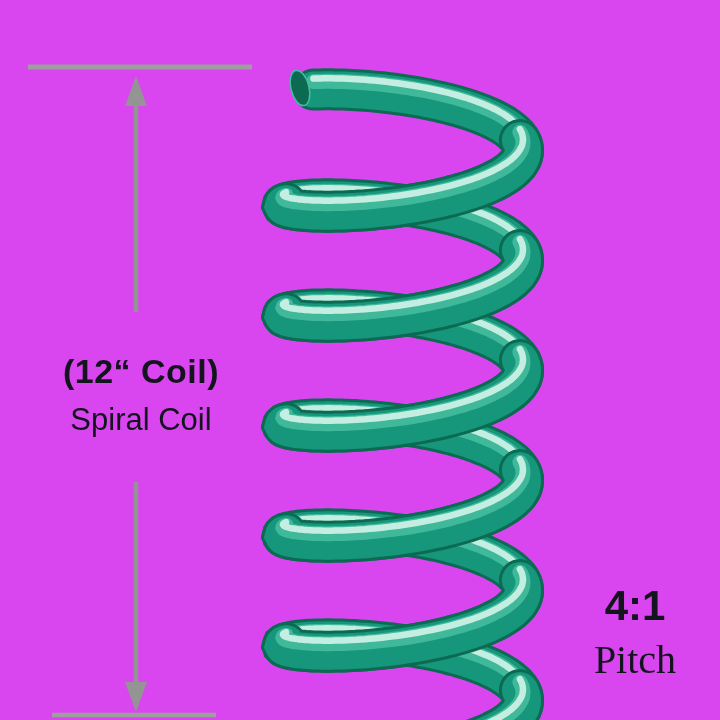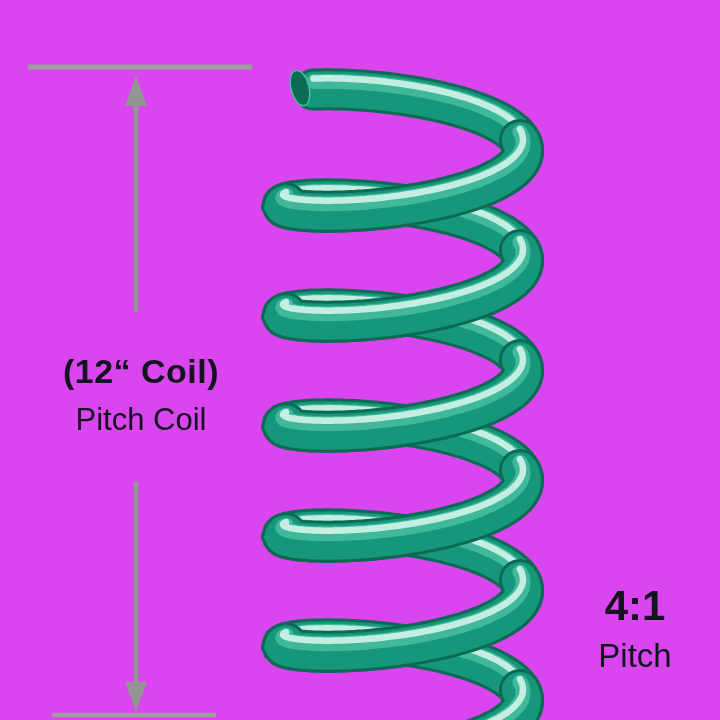--- a/index.html
+++ b/index.html
@@ -7,21 +7,21 @@
     position:relative;width:720px;height:720px;background:#d946ef;
     overflow:hidden;font-family:"Liberation Sans",sans-serif;padding-left:20px;
   }
   svg.canvas{position:absolute;left:0;top:0;}
   .label-block{position:absolute;text-align:center;color:#14141f;line-height:1.25;}
   .dim-block{left:10px;top:350px;width:262px;}
   .coil-length{font-size:34px;font-weight:700;letter-spacing:.5px;}
   .coil-type{font-size:31px;font-weight:400;margin-top:8px;}
   .pitch-block{left:550px;top:580px;width:170px;}
   .pitch-ratio{font-size:42px;font-weight:700;}
-  .pitch-word{font-size:33px;font-weight:400;margin-top:2px;}
+  .pitch-word{font-size:40px;font-weight:400;margin-top:2px;font-family:Liberation Serif, serif;}
 </style>
 </head>
 <body>
 
 <div class="stage">
 
   <svg class="canvas" width="720" height="720" viewBox="0 0 720 720">
 
     <line x1="28" y1="67" x2="252" y2="67" stroke-width="5" stroke="#9e9e9e"></line>
 
@@ -41,21 +41,21 @@
         <path d="M519.9 140.1 L520.9 141.9 L521.7 143.7 L522.3 145.5 L522.7 147.4 L522.9 149.2 L523.0 151.0 L522.8 152.8 L522.5 154.6 L522.0 156.4 L521.3 158.2 L520.3 160.0 L519.2 161.8 L518.0 163.6 L516.5 165.4 L514.8 167.1 L513.0 168.9 L511.0 170.6 L508.8 172.3 L506.5 174.0 L504.0 175.6 L501.3 177.3 L498.5 178.9 L495.5 180.4 L492.4 182.0 L489.1 183.5 L485.7 185.0 L482.1 186.4 L478.5 187.9 L474.7 189.3 L470.8 190.6 L466.7 191.9 L462.6 193.2 L458.4 194.4 L454.1 195.6 L449.7 196.8 L445.3 197.9 L440.7 199.0 L436.2 200.0 L431.5 201.0 L426.8 201.9 L422.1 202.8 L417.4 203.7 L412.6 204.5 L407.8 205.3 L403.0 206.0 L398.2 206.7 L393.4 207.3 L388.6 207.9 L383.9 208.4 L379.2 208.9 L374.5 209.4 L369.8 209.8 L365.3 210.2 L360.7 210.5 L356.3 210.8 L351.9 211.0 L347.6 211.2 L343.4 211.4 L339.3 211.5 L335.2 211.6 L331.3 211.7 L327.5 211.7 L323.9 211.7 L320.3 211.6 L316.9 211.5 L313.6 211.4 L310.5 211.2 L307.5 211.1 L304.7 210.9 L302.0 210.6 L299.5 210.4 L297.2 210.1 L295.0 209.8 L293.0 209.5 L291.2 209.2 L289.5 208.8 L288.0 208.4 L286.8 208.1 L285.7 207.7 L284.7 207.3 L284.0 206.9 L283.5 206.4 L283.2 206.0 L283.0 205.6 L283.1 205.2 L283.3 204.8 L283.7 204.4 L284.3 203.9 L285.1 203.5 L286.1 203.2 M519.9 250.1 L520.9 251.9 L521.7 253.7 L522.3 255.5 L522.7 257.4 L522.9 259.2 L523.0 261.0 L522.8 262.8 L522.5 264.6 L522.0 266.4 L521.3 268.2 L520.3 270.0 L519.2 271.8 L518.0 273.6 L516.5 275.4 L514.8 277.1 L513.0 278.9 L511.0 280.6 L508.8 282.3 L506.5 284.0 L504.0 285.6 L501.3 287.3 L498.5 288.9 L495.5 290.4 L492.4 292.0 L489.1 293.5 L485.7 295.0 L482.1 296.4 L478.5 297.9 L474.7 299.3 L470.8 300.6 L466.7 301.9 L462.6 303.2 L458.4 304.4 L454.1 305.6 L449.7 306.8 L445.3 307.9 L440.7 309.0 L436.2 310.0 L431.5 311.0 L426.8 311.9 L422.1 312.8 L417.4 313.7 L412.6 314.5 L407.8 315.3 L403.0 316.0 L398.2 316.7 L393.4 317.3 L388.6 317.9 L383.9 318.4 L379.2 318.9 L374.5 319.4 L369.8 319.8 L365.3 320.2 L360.7 320.5 L356.3 320.8 L351.9 321.0 L347.6 321.2 L343.4 321.4 L339.3 321.5 L335.2 321.6 L331.3 321.7 L327.5 321.7 L323.9 321.7 L320.3 321.6 L316.9 321.5 L313.6 321.4 L310.5 321.2 L307.5 321.1 L304.7 320.9 L302.0 320.6 L299.5 320.4 L297.2 320.1 L295.0 319.8 L293.0 319.5 L291.2 319.2 L289.5 318.8 L288.0 318.4 L286.8 318.1 L285.7 317.7 L284.7 317.3 L284.0 316.9 L283.5 316.4 L283.2 316.0 L283.0 315.6 L283.1 315.2 L283.3 314.8 L283.7 314.4 L284.3 313.9 L285.1 313.5 L286.1 313.2 M519.9 360.1 L520.9 361.9 L521.7 363.7 L522.3 365.5 L522.7 367.4 L522.9 369.2 L523.0 371.0 L522.8 372.8 L522.5 374.6 L522.0 376.4 L521.3 378.2 L520.3 380.0 L519.2 381.8 L518.0 383.6 L516.5 385.4 L514.8 387.1 L513.0 388.9 L511.0 390.6 L508.8 392.3 L506.5 394.0 L504.0 395.6 L501.3 397.3 L498.5 398.9 L495.5 400.4 L492.4 402.0 L489.1 403.5 L485.7 405.0 L482.1 406.4 L478.5 407.9 L474.7 409.3 L470.8 410.6 L466.7 411.9 L462.6 413.2 L458.4 414.4 L454.1 415.6 L449.7 416.8 L445.3 417.9 L440.7 419.0 L436.2 420.0 L431.5 421.0 L426.8 421.9 L422.1 422.8 L417.4 423.7 L412.6 424.5 L407.8 425.3 L403.0 426.0 L398.2 426.7 L393.4 427.3 L388.6 427.9 L383.9 428.4 L379.2 428.9 L374.5 429.4 L369.8 429.8 L365.3 430.2 L360.7 430.5 L356.3 430.8 L351.9 431.0 L347.6 431.2 L343.4 431.4 L339.3 431.5 L335.2 431.6 L331.3 431.7 L327.5 431.7 L323.9 431.7 L320.3 431.6 L316.9 431.5 L313.6 431.4 L310.5 431.2 L307.5 431.1 L304.7 430.9 L302.0 430.6 L299.5 430.4 L297.2 430.1 L295.0 429.8 L293.0 429.5 L291.2 429.2 L289.5 428.8 L288.0 428.4 L286.8 428.1 L285.7 427.7 L284.7 427.3 L284.0 426.9 L283.5 426.4 L283.2 426.0 L283.0 425.6 L283.1 425.2 L283.3 424.8 L283.7 424.4 L284.3 423.9 L285.1 423.5 L286.1 423.2 M519.9 470.1 L520.9 471.9 L521.7 473.7 L522.3 475.5 L522.7 477.4 L522.9 479.2 L523.0 481.0 L522.8 482.8 L522.5 484.6 L522.0 486.4 L521.3 488.2 L520.3 490.0 L519.2 491.8 L518.0 493.6 L516.5 495.4 L514.8 497.1 L513.0 498.9 L511.0 500.6 L508.8 502.3 L506.5 504.0 L504.0 505.6 L501.3 507.3 L498.5 508.9 L495.5 510.4 L492.4 512.0 L489.1 513.5 L485.7 515.0 L482.1 516.4 L478.5 517.9 L474.7 519.3 L470.8 520.6 L466.7 521.9 L462.6 523.2 L458.4 524.4 L454.1 525.6 L449.7 526.8 L445.3 527.9 L440.7 529.0 L436.2 530.0 L431.5 531.0 L426.8 531.9 L422.1 532.8 L417.4 533.7 L412.6 534.5 L407.8 535.3 L403.0 536.0 L398.2 536.7 L393.4 537.3 L388.6 537.9 L383.9 538.4 L379.2 538.9 L374.5 539.4 L369.8 539.8 L365.3 540.2 L360.7 540.5 L356.3 540.8 L351.9 541.0 L347.6 541.2 L343.4 541.4 L339.3 541.5 L335.2 541.6 L331.3 541.7 L327.5 541.7 L323.9 541.7 L320.3 541.6 L316.9 541.5 L313.6 541.4 L310.5 541.2 L307.5 541.1 L304.7 540.9 L302.0 540.6 L299.5 540.4 L297.2 540.1 L295.0 539.8 L293.0 539.5 L291.2 539.2 L289.5 538.8 L288.0 538.4 L286.8 538.1 L285.7 537.7 L284.7 537.3 L284.0 536.9 L283.5 536.4 L283.2 536.0 L283.0 535.6 L283.1 535.2 L283.3 534.8 L283.7 534.4 L284.3 533.9 L285.1 533.5 L286.1 533.2 M519.9 580.1 L520.9 581.9 L521.7 583.7 L522.3 585.5 L522.7 587.4 L522.9 589.2 L523.0 591.0 L522.8 592.8 L522.5 594.6 L522.0 596.4 L521.3 598.2 L520.3 600.0 L519.2 601.8 L518.0 603.6 L516.5 605.4 L514.8 607.1 L513.0 608.9 L511.0 610.6 L508.8 612.3 L506.5 614.0 L504.0 615.6 L501.3 617.3 L498.5 618.9 L495.5 620.4 L492.4 622.0 L489.1 623.5 L485.7 625.0 L482.1 626.4 L478.5 627.9 L474.7 629.3 L470.8 630.6 L466.7 631.9 L462.6 633.2 L458.4 634.4 L454.1 635.6 L449.7 636.8 L445.3 637.9 L440.7 639.0 L436.2 640.0 L431.5 641.0 L426.8 641.9 L422.1 642.8 L417.4 643.7 L412.6 644.5 L407.8 645.3 L403.0 646.0 L398.2 646.7 L393.4 647.3 L388.6 647.9 L383.9 648.4 L379.2 648.9 L374.5 649.4 L369.8 649.8 L365.3 650.2 L360.7 650.5 L356.3 650.8 L351.9 651.0 L347.6 651.2 L343.4 651.4 L339.3 651.5 L335.2 651.6 L331.3 651.7 L327.5 651.7 L323.9 651.7 L320.3 651.6 L316.9 651.5 L313.6 651.4 L310.5 651.2 L307.5 651.1 L304.7 650.9 L302.0 650.6 L299.5 650.4 L297.2 650.1 L295.0 649.8 L293.0 649.5 L291.2 649.2 L289.5 648.8 L288.0 648.4 L286.8 648.1 L285.7 647.7 L284.7 647.3 L284.0 646.9 L283.5 646.4 L283.2 646.0 L283.0 645.6 L283.1 645.2 L283.3 644.8 L283.7 644.4 L284.3 643.9 L285.1 643.5 L286.1 643.2 M519.9 690.1 L520.9 691.9 L521.7 693.7 L522.3 695.5 L522.7 697.4 L522.9 699.2 L523.0 701.0 L522.8 702.8 L522.5 704.6 L522.0 706.4 L521.3 708.2 L520.3 710.0 L519.2 711.8 L518.0 713.6 L516.5 715.4 L514.8 717.1 L513.0 718.9 L511.0 720.6 L508.8 722.3 L506.5 724.0 L504.0 725.6 L501.3 727.3 L498.5 728.9 L495.5 730.4 L492.4 732.0 L489.1 733.5 L485.7 735.0 L482.1 736.4 L478.5 737.9 L474.7 739.3 L470.8 740.6 L466.7 741.9 L462.6 743.2 L458.4 744.4 L454.1 745.6 L449.7 746.8 L445.3 747.9 L440.7 749.0 L436.2 750.0 L431.5 751.0 L426.8 751.9 L422.1 752.8 L417.4 753.7 L412.6 754.5 L407.8 755.3 L403.0 756.0 L398.2 756.7 L393.4 757.3 L388.6 757.9 L383.9 758.4 L379.2 758.9 L374.5 759.4 L369.8 759.8 L365.3 760.2 L360.7 760.5 L356.3 760.8 L351.9 761.0 L347.6 761.2 L343.4 761.4 L339.3 761.5 L335.2 761.6 L331.3 761.7 L327.5 761.7 L323.9 761.7 L320.3 761.6 L316.9 761.5 L313.6 761.4 L310.5 761.2 L307.5 761.1 L304.7 760.9 L302.0 760.6 L299.5 760.4 L297.2 760.1 L295.0 759.8 L293.0 759.5 L291.2 759.2 L289.5 758.8 L288.0 758.4 L286.8 758.1 L285.7 757.7 L284.7 757.3 L284.0 756.9 L283.5 756.4 L283.2 756.0 L283.0 755.6 L283.1 755.2 L283.3 754.8 L283.7 754.4 L284.3 753.9 L285.1 753.5 L286.1 753.2 " fill="none" stroke="#0c6a52" stroke-width="42" stroke-opacity="1" stroke-linecap="round"></path>
         <path d="M519.9 140.1 L520.9 141.9 L521.7 143.7 L522.3 145.5 L522.7 147.4 L522.9 149.2 L523.0 151.0 L522.8 152.8 L522.5 154.6 L522.0 156.4 L521.3 158.2 L520.3 160.0 L519.2 161.8 L518.0 163.6 L516.5 165.4 L514.8 167.1 L513.0 168.9 L511.0 170.6 L508.8 172.3 L506.5 174.0 L504.0 175.6 L501.3 177.3 L498.5 178.9 L495.5 180.4 L492.4 182.0 L489.1 183.5 L485.7 185.0 L482.1 186.4 L478.5 187.9 L474.7 189.3 L470.8 190.6 L466.7 191.9 L462.6 193.2 L458.4 194.4 L454.1 195.6 L449.7 196.8 L445.3 197.9 L440.7 199.0 L436.2 200.0 L431.5 201.0 L426.8 201.9 L422.1 202.8 L417.4 203.7 L412.6 204.5 L407.8 205.3 L403.0 206.0 L398.2 206.7 L393.4 207.3 L388.6 207.9 L383.9 208.4 L379.2 208.9 L374.5 209.4 L369.8 209.8 L365.3 210.2 L360.7 210.5 L356.3 210.8 L351.9 211.0 L347.6 211.2 L343.4 211.4 L339.3 211.5 L335.2 211.6 L331.3 211.7 L327.5 211.7 L323.9 211.7 L320.3 211.6 L316.9 211.5 L313.6 211.4 L310.5 211.2 L307.5 211.1 L304.7 210.9 L302.0 210.6 L299.5 210.4 L297.2 210.1 L295.0 209.8 L293.0 209.5 L291.2 209.2 L289.5 208.8 L288.0 208.4 L286.8 208.1 L285.7 207.7 L284.7 207.3 L284.0 206.9 L283.5 206.4 L283.2 206.0 L283.0 205.6 L283.1 205.2 L283.3 204.8 L283.7 204.4 L284.3 203.9 L285.1 203.5 L286.1 203.2 M519.9 250.1 L520.9 251.9 L521.7 253.7 L522.3 255.5 L522.7 257.4 L522.9 259.2 L523.0 261.0 L522.8 262.8 L522.5 264.6 L522.0 266.4 L521.3 268.2 L520.3 270.0 L519.2 271.8 L518.0 273.6 L516.5 275.4 L514.8 277.1 L513.0 278.9 L511.0 280.6 L508.8 282.3 L506.5 284.0 L504.0 285.6 L501.3 287.3 L498.5 288.9 L495.5 290.4 L492.4 292.0 L489.1 293.5 L485.7 295.0 L482.1 296.4 L478.5 297.9 L474.7 299.3 L470.8 300.6 L466.7 301.9 L462.6 303.2 L458.4 304.4 L454.1 305.6 L449.7 306.8 L445.3 307.9 L440.7 309.0 L436.2 310.0 L431.5 311.0 L426.8 311.9 L422.1 312.8 L417.4 313.7 L412.6 314.5 L407.8 315.3 L403.0 316.0 L398.2 316.7 L393.4 317.3 L388.6 317.9 L383.9 318.4 L379.2 318.9 L374.5 319.4 L369.8 319.8 L365.3 320.2 L360.7 320.5 L356.3 320.8 L351.9 321.0 L347.6 321.2 L343.4 321.4 L339.3 321.5 L335.2 321.6 L331.3 321.7 L327.5 321.7 L323.9 321.7 L320.3 321.6 L316.9 321.5 L313.6 321.4 L310.5 321.2 L307.5 321.1 L304.7 320.9 L302.0 320.6 L299.5 320.4 L297.2 320.1 L295.0 319.8 L293.0 319.5 L291.2 319.2 L289.5 318.8 L288.0 318.4 L286.8 318.1 L285.7 317.7 L284.7 317.3 L284.0 316.9 L283.5 316.4 L283.2 316.0 L283.0 315.6 L283.1 315.2 L283.3 314.8 L283.7 314.4 L284.3 313.9 L285.1 313.5 L286.1 313.2 M519.9 360.1 L520.9 361.9 L521.7 363.7 L522.3 365.5 L522.7 367.4 L522.9 369.2 L523.0 371.0 L522.8 372.8 L522.5 374.6 L522.0 376.4 L521.3 378.2 L520.3 380.0 L519.2 381.8 L518.0 383.6 L516.5 385.4 L514.8 387.1 L513.0 388.9 L511.0 390.6 L508.8 392.3 L506.5 394.0 L504.0 395.6 L501.3 397.3 L498.5 398.9 L495.5 400.4 L492.4 402.0 L489.1 403.5 L485.7 405.0 L482.1 406.4 L478.5 407.9 L474.7 409.3 L470.8 410.6 L466.7 411.9 L462.6 413.2 L458.4 414.4 L454.1 415.6 L449.7 416.8 L445.3 417.9 L440.7 419.0 L436.2 420.0 L431.5 421.0 L426.8 421.9 L422.1 422.8 L417.4 423.7 L412.6 424.5 L407.8 425.3 L403.0 426.0 L398.2 426.7 L393.4 427.3 L388.6 427.9 L383.9 428.4 L379.2 428.9 L374.5 429.4 L369.8 429.8 L365.3 430.2 L360.7 430.5 L356.3 430.8 L351.9 431.0 L347.6 431.2 L343.4 431.4 L339.3 431.5 L335.2 431.6 L331.3 431.7 L327.5 431.7 L323.9 431.7 L320.3 431.6 L316.9 431.5 L313.6 431.4 L310.5 431.2 L307.5 431.1 L304.7 430.9 L302.0 430.6 L299.5 430.4 L297.2 430.1 L295.0 429.8 L293.0 429.5 L291.2 429.2 L289.5 428.8 L288.0 428.4 L286.8 428.1 L285.7 427.7 L284.7 427.3 L284.0 426.9 L283.5 426.4 L283.2 426.0 L283.0 425.6 L283.1 425.2 L283.3 424.8 L283.7 424.4 L284.3 423.9 L285.1 423.5 L286.1 423.2 M519.9 470.1 L520.9 471.9 L521.7 473.7 L522.3 475.5 L522.7 477.4 L522.9 479.2 L523.0 481.0 L522.8 482.8 L522.5 484.6 L522.0 486.4 L521.3 488.2 L520.3 490.0 L519.2 491.8 L518.0 493.6 L516.5 495.4 L514.8 497.1 L513.0 498.9 L511.0 500.6 L508.8 502.3 L506.5 504.0 L504.0 505.6 L501.3 507.3 L498.5 508.9 L495.5 510.4 L492.4 512.0 L489.1 513.5 L485.7 515.0 L482.1 516.4 L478.5 517.9 L474.7 519.3 L470.8 520.6 L466.7 521.9 L462.6 523.2 L458.4 524.4 L454.1 525.6 L449.7 526.8 L445.3 527.9 L440.7 529.0 L436.2 530.0 L431.5 531.0 L426.8 531.9 L422.1 532.8 L417.4 533.7 L412.6 534.5 L407.8 535.3 L403.0 536.0 L398.2 536.7 L393.4 537.3 L388.6 537.9 L383.9 538.4 L379.2 538.9 L374.5 539.4 L369.8 539.8 L365.3 540.2 L360.7 540.5 L356.3 540.8 L351.9 541.0 L347.6 541.2 L343.4 541.4 L339.3 541.5 L335.2 541.6 L331.3 541.7 L327.5 541.7 L323.9 541.7 L320.3 541.6 L316.9 541.5 L313.6 541.4 L310.5 541.2 L307.5 541.1 L304.7 540.9 L302.0 540.6 L299.5 540.4 L297.2 540.1 L295.0 539.8 L293.0 539.5 L291.2 539.2 L289.5 538.8 L288.0 538.4 L286.8 538.1 L285.7 537.7 L284.7 537.3 L284.0 536.9 L283.5 536.4 L283.2 536.0 L283.0 535.6 L283.1 535.2 L283.3 534.8 L283.7 534.4 L284.3 533.9 L285.1 533.5 L286.1 533.2 M519.9 580.1 L520.9 581.9 L521.7 583.7 L522.3 585.5 L522.7 587.4 L522.9 589.2 L523.0 591.0 L522.8 592.8 L522.5 594.6 L522.0 596.4 L521.3 598.2 L520.3 600.0 L519.2 601.8 L518.0 603.6 L516.5 605.4 L514.8 607.1 L513.0 608.9 L511.0 610.6 L508.8 612.3 L506.5 614.0 L504.0 615.6 L501.3 617.3 L498.5 618.9 L495.5 620.4 L492.4 622.0 L489.1 623.5 L485.7 625.0 L482.1 626.4 L478.5 627.9 L474.7 629.3 L470.8 630.6 L466.7 631.9 L462.6 633.2 L458.4 634.4 L454.1 635.6 L449.7 636.8 L445.3 637.9 L440.7 639.0 L436.2 640.0 L431.5 641.0 L426.8 641.9 L422.1 642.8 L417.4 643.7 L412.6 644.5 L407.8 645.3 L403.0 646.0 L398.2 646.7 L393.4 647.3 L388.6 647.9 L383.9 648.4 L379.2 648.9 L374.5 649.4 L369.8 649.8 L365.3 650.2 L360.7 650.5 L356.3 650.8 L351.9 651.0 L347.6 651.2 L343.4 651.4 L339.3 651.5 L335.2 651.6 L331.3 651.7 L327.5 651.7 L323.9 651.7 L320.3 651.6 L316.9 651.5 L313.6 651.4 L310.5 651.2 L307.5 651.1 L304.7 650.9 L302.0 650.6 L299.5 650.4 L297.2 650.1 L295.0 649.8 L293.0 649.5 L291.2 649.2 L289.5 648.8 L288.0 648.4 L286.8 648.1 L285.7 647.7 L284.7 647.3 L284.0 646.9 L283.5 646.4 L283.2 646.0 L283.0 645.6 L283.1 645.2 L283.3 644.8 L283.7 644.4 L284.3 643.9 L285.1 643.5 L286.1 643.2 M519.9 690.1 L520.9 691.9 L521.7 693.7 L522.3 695.5 L522.7 697.4 L522.9 699.2 L523.0 701.0 L522.8 702.8 L522.5 704.6 L522.0 706.4 L521.3 708.2 L520.3 710.0 L519.2 711.8 L518.0 713.6 L516.5 715.4 L514.8 717.1 L513.0 718.9 L511.0 720.6 L508.8 722.3 L506.5 724.0 L504.0 725.6 L501.3 727.3 L498.5 728.9 L495.5 730.4 L492.4 732.0 L489.1 733.5 L485.7 735.0 L482.1 736.4 L478.5 737.9 L474.7 739.3 L470.8 740.6 L466.7 741.9 L462.6 743.2 L458.4 744.4 L454.1 745.6 L449.7 746.8 L445.3 747.9 L440.7 749.0 L436.2 750.0 L431.5 751.0 L426.8 751.9 L422.1 752.8 L417.4 753.7 L412.6 754.5 L407.8 755.3 L403.0 756.0 L398.2 756.7 L393.4 757.3 L388.6 757.9 L383.9 758.4 L379.2 758.9 L374.5 759.4 L369.8 759.8 L365.3 760.2 L360.7 760.5 L356.3 760.8 L351.9 761.0 L347.6 761.2 L343.4 761.4 L339.3 761.5 L335.2 761.6 L331.3 761.7 L327.5 761.7 L323.9 761.7 L320.3 761.6 L316.9 761.5 L313.6 761.4 L310.5 761.2 L307.5 761.1 L304.7 760.9 L302.0 760.6 L299.5 760.4 L297.2 760.1 L295.0 759.8 L293.0 759.5 L291.2 759.2 L289.5 758.8 L288.0 758.4 L286.8 758.1 L285.7 757.7 L284.7 757.3 L284.0 756.9 L283.5 756.4 L283.2 756.0 L283.0 755.6 L283.1 755.2 L283.3 754.8 L283.7 754.4 L284.3 753.9 L285.1 753.5 L286.1 753.2 " fill="none" stroke="#16967b" stroke-width="36" stroke-opacity="1" stroke-linecap="round"></path>
         <path d="M519.9 140.1 L520.9 141.9 L521.7 143.7 L522.3 145.5 L522.7 147.4 L522.9 149.2 L523.0 151.0 L522.8 152.8 L522.5 154.6 L522.0 156.4 L521.3 158.2 L520.3 160.0 L519.2 161.8 L518.0 163.6 L516.5 165.4 L514.8 167.1 L513.0 168.9 L511.0 170.6 L508.8 172.3 L506.5 174.0 L504.0 175.6 L501.3 177.3 L498.5 178.9 L495.5 180.4 L492.4 182.0 L489.1 183.5 L485.7 185.0 L482.1 186.4 L478.5 187.9 L474.7 189.3 L470.8 190.6 L466.7 191.9 L462.6 193.2 L458.4 194.4 L454.1 195.6 L449.7 196.8 L445.3 197.9 L440.7 199.0 L436.2 200.0 L431.5 201.0 L426.8 201.9 L422.1 202.8 L417.4 203.7 L412.6 204.5 L407.8 205.3 L403.0 206.0 L398.2 206.7 L393.4 207.3 L388.6 207.9 L383.9 208.4 L379.2 208.9 L374.5 209.4 L369.8 209.8 L365.3 210.2 L360.7 210.5 L356.3 210.8 L351.9 211.0 L347.6 211.2 L343.4 211.4 L339.3 211.5 L335.2 211.6 L331.3 211.7 L327.5 211.7 L323.9 211.7 L320.3 211.6 L316.9 211.5 L313.6 211.4 L310.5 211.2 L307.5 211.1 L304.7 210.9 L302.0 210.6 L299.5 210.4 L297.2 210.1 L295.0 209.8 L293.0 209.5 L291.2 209.2 L289.5 208.8 L288.0 208.4 L286.8 208.1 L285.7 207.7 L284.7 207.3 L284.0 206.9 L283.5 206.4 L283.2 206.0 L283.0 205.6 L283.1 205.2 L283.3 204.8 L283.7 204.4 L284.3 203.9 L285.1 203.5 L286.1 203.2 M519.9 250.1 L520.9 251.9 L521.7 253.7 L522.3 255.5 L522.7 257.4 L522.9 259.2 L523.0 261.0 L522.8 262.8 L522.5 264.6 L522.0 266.4 L521.3 268.2 L520.3 270.0 L519.2 271.8 L518.0 273.6 L516.5 275.4 L514.8 277.1 L513.0 278.9 L511.0 280.6 L508.8 282.3 L506.5 284.0 L504.0 285.6 L501.3 287.3 L498.5 288.9 L495.5 290.4 L492.4 292.0 L489.1 293.5 L485.7 295.0 L482.1 296.4 L478.5 297.9 L474.7 299.3 L470.8 300.6 L466.7 301.9 L462.6 303.2 L458.4 304.4 L454.1 305.6 L449.7 306.8 L445.3 307.9 L440.7 309.0 L436.2 310.0 L431.5 311.0 L426.8 311.9 L422.1 312.8 L417.4 313.7 L412.6 314.5 L407.8 315.3 L403.0 316.0 L398.2 316.7 L393.4 317.3 L388.6 317.9 L383.9 318.4 L379.2 318.9 L374.5 319.4 L369.8 319.8 L365.3 320.2 L360.7 320.5 L356.3 320.8 L351.9 321.0 L347.6 321.2 L343.4 321.4 L339.3 321.5 L335.2 321.6 L331.3 321.7 L327.5 321.7 L323.9 321.7 L320.3 321.6 L316.9 321.5 L313.6 321.4 L310.5 321.2 L307.5 321.1 L304.7 320.9 L302.0 320.6 L299.5 320.4 L297.2 320.1 L295.0 319.8 L293.0 319.5 L291.2 319.2 L289.5 318.8 L288.0 318.4 L286.8 318.1 L285.7 317.7 L284.7 317.3 L284.0 316.9 L283.5 316.4 L283.2 316.0 L283.0 315.6 L283.1 315.2 L283.3 314.8 L283.7 314.4 L284.3 313.9 L285.1 313.5 L286.1 313.2 M519.9 360.1 L520.9 361.9 L521.7 363.7 L522.3 365.5 L522.7 367.4 L522.9 369.2 L523.0 371.0 L522.8 372.8 L522.5 374.6 L522.0 376.4 L521.3 378.2 L520.3 380.0 L519.2 381.8 L518.0 383.6 L516.5 385.4 L514.8 387.1 L513.0 388.9 L511.0 390.6 L508.8 392.3 L506.5 394.0 L504.0 395.6 L501.3 397.3 L498.5 398.9 L495.5 400.4 L492.4 402.0 L489.1 403.5 L485.7 405.0 L482.1 406.4 L478.5 407.9 L474.7 409.3 L470.8 410.6 L466.7 411.9 L462.6 413.2 L458.4 414.4 L454.1 415.6 L449.7 416.8 L445.3 417.9 L440.7 419.0 L436.2 420.0 L431.5 421.0 L426.8 421.9 L422.1 422.8 L417.4 423.7 L412.6 424.5 L407.8 425.3 L403.0 426.0 L398.2 426.7 L393.4 427.3 L388.6 427.9 L383.9 428.4 L379.2 428.9 L374.5 429.4 L369.8 429.8 L365.3 430.2 L360.7 430.5 L356.3 430.8 L351.9 431.0 L347.6 431.2 L343.4 431.4 L339.3 431.5 L335.2 431.6 L331.3 431.7 L327.5 431.7 L323.9 431.7 L320.3 431.6 L316.9 431.5 L313.6 431.4 L310.5 431.2 L307.5 431.1 L304.7 430.9 L302.0 430.6 L299.5 430.4 L297.2 430.1 L295.0 429.8 L293.0 429.5 L291.2 429.2 L289.5 428.8 L288.0 428.4 L286.8 428.1 L285.7 427.7 L284.7 427.3 L284.0 426.9 L283.5 426.4 L283.2 426.0 L283.0 425.6 L283.1 425.2 L283.3 424.8 L283.7 424.4 L284.3 423.9 L285.1 423.5 L286.1 423.2 M519.9 470.1 L520.9 471.9 L521.7 473.7 L522.3 475.5 L522.7 477.4 L522.9 479.2 L523.0 481.0 L522.8 482.8 L522.5 484.6 L522.0 486.4 L521.3 488.2 L520.3 490.0 L519.2 491.8 L518.0 493.6 L516.5 495.4 L514.8 497.1 L513.0 498.9 L511.0 500.6 L508.8 502.3 L506.5 504.0 L504.0 505.6 L501.3 507.3 L498.5 508.9 L495.5 510.4 L492.4 512.0 L489.1 513.5 L485.7 515.0 L482.1 516.4 L478.5 517.9 L474.7 519.3 L470.8 520.6 L466.7 521.9 L462.6 523.2 L458.4 524.4 L454.1 525.6 L449.7 526.8 L445.3 527.9 L440.7 529.0 L436.2 530.0 L431.5 531.0 L426.8 531.9 L422.1 532.8 L417.4 533.7 L412.6 534.5 L407.8 535.3 L403.0 536.0 L398.2 536.7 L393.4 537.3 L388.6 537.9 L383.9 538.4 L379.2 538.9 L374.5 539.4 L369.8 539.8 L365.3 540.2 L360.7 540.5 L356.3 540.8 L351.9 541.0 L347.6 541.2 L343.4 541.4 L339.3 541.5 L335.2 541.6 L331.3 541.7 L327.5 541.7 L323.9 541.7 L320.3 541.6 L316.9 541.5 L313.6 541.4 L310.5 541.2 L307.5 541.1 L304.7 540.9 L302.0 540.6 L299.5 540.4 L297.2 540.1 L295.0 539.8 L293.0 539.5 L291.2 539.2 L289.5 538.8 L288.0 538.4 L286.8 538.1 L285.7 537.7 L284.7 537.3 L284.0 536.9 L283.5 536.4 L283.2 536.0 L283.0 535.6 L283.1 535.2 L283.3 534.8 L283.7 534.4 L284.3 533.9 L285.1 533.5 L286.1 533.2 M519.9 580.1 L520.9 581.9 L521.7 583.7 L522.3 585.5 L522.7 587.4 L522.9 589.2 L523.0 591.0 L522.8 592.8 L522.5 594.6 L522.0 596.4 L521.3 598.2 L520.3 600.0 L519.2 601.8 L518.0 603.6 L516.5 605.4 L514.8 607.1 L513.0 608.9 L511.0 610.6 L508.8 612.3 L506.5 614.0 L504.0 615.6 L501.3 617.3 L498.5 618.9 L495.5 620.4 L492.4 622.0 L489.1 623.5 L485.7 625.0 L482.1 626.4 L478.5 627.9 L474.7 629.3 L470.8 630.6 L466.7 631.9 L462.6 633.2 L458.4 634.4 L454.1 635.6 L449.7 636.8 L445.3 637.9 L440.7 639.0 L436.2 640.0 L431.5 641.0 L426.8 641.9 L422.1 642.8 L417.4 643.7 L412.6 644.5 L407.8 645.3 L403.0 646.0 L398.2 646.7 L393.4 647.3 L388.6 647.9 L383.9 648.4 L379.2 648.9 L374.5 649.4 L369.8 649.8 L365.3 650.2 L360.7 650.5 L356.3 650.8 L351.9 651.0 L347.6 651.2 L343.4 651.4 L339.3 651.5 L335.2 651.6 L331.3 651.7 L327.5 651.7 L323.9 651.7 L320.3 651.6 L316.9 651.5 L313.6 651.4 L310.5 651.2 L307.5 651.1 L304.7 650.9 L302.0 650.6 L299.5 650.4 L297.2 650.1 L295.0 649.8 L293.0 649.5 L291.2 649.2 L289.5 648.8 L288.0 648.4 L286.8 648.1 L285.7 647.7 L284.7 647.3 L284.0 646.9 L283.5 646.4 L283.2 646.0 L283.0 645.6 L283.1 645.2 L283.3 644.8 L283.7 644.4 L284.3 643.9 L285.1 643.5 L286.1 643.2 M519.9 690.1 L520.9 691.9 L521.7 693.7 L522.3 695.5 L522.7 697.4 L522.9 699.2 L523.0 701.0 L522.8 702.8 L522.5 704.6 L522.0 706.4 L521.3 708.2 L520.3 710.0 L519.2 711.8 L518.0 713.6 L516.5 715.4 L514.8 717.1 L513.0 718.9 L511.0 720.6 L508.8 722.3 L506.5 724.0 L504.0 725.6 L501.3 727.3 L498.5 728.9 L495.5 730.4 L492.4 732.0 L489.1 733.5 L485.7 735.0 L482.1 736.4 L478.5 737.9 L474.7 739.3 L470.8 740.6 L466.7 741.9 L462.6 743.2 L458.4 744.4 L454.1 745.6 L449.7 746.8 L445.3 747.9 L440.7 749.0 L436.2 750.0 L431.5 751.0 L426.8 751.9 L422.1 752.8 L417.4 753.7 L412.6 754.5 L407.8 755.3 L403.0 756.0 L398.2 756.7 L393.4 757.3 L388.6 757.9 L383.9 758.4 L379.2 758.9 L374.5 759.4 L369.8 759.8 L365.3 760.2 L360.7 760.5 L356.3 760.8 L351.9 761.0 L347.6 761.2 L343.4 761.4 L339.3 761.5 L335.2 761.6 L331.3 761.7 L327.5 761.7 L323.9 761.7 L320.3 761.6 L316.9 761.5 L313.6 761.4 L310.5 761.2 L307.5 761.1 L304.7 760.9 L302.0 760.6 L299.5 760.4 L297.2 760.1 L295.0 759.8 L293.0 759.5 L291.2 759.2 L289.5 758.8 L288.0 758.4 L286.8 758.1 L285.7 757.7 L284.7 757.3 L284.0 756.9 L283.5 756.4 L283.2 756.0 L283.0 755.6 L283.1 755.2 L283.3 754.8 L283.7 754.4 L284.3 753.9 L285.1 753.5 L286.1 753.2 " fill="none" stroke="#45bd9e" stroke-width="15" stroke-opacity="0.9" stroke-linecap="round" transform="translate(0,-8)"></path>
         <path d="M519.9 140.1 L520.9 141.9 L521.7 143.7 L522.3 145.5 L522.7 147.4 L522.9 149.2 L523.0 151.0 L522.8 152.8 L522.5 154.6 L522.0 156.4 L521.3 158.2 L520.3 160.0 L519.2 161.8 L518.0 163.6 L516.5 165.4 L514.8 167.1 L513.0 168.9 L511.0 170.6 L508.8 172.3 L506.5 174.0 L504.0 175.6 L501.3 177.3 L498.5 178.9 L495.5 180.4 L492.4 182.0 L489.1 183.5 L485.7 185.0 L482.1 186.4 L478.5 187.9 L474.7 189.3 L470.8 190.6 L466.7 191.9 L462.6 193.2 L458.4 194.4 L454.1 195.6 L449.7 196.8 L445.3 197.9 L440.7 199.0 L436.2 200.0 L431.5 201.0 L426.8 201.9 L422.1 202.8 L417.4 203.7 L412.6 204.5 L407.8 205.3 L403.0 206.0 L398.2 206.7 L393.4 207.3 L388.6 207.9 L383.9 208.4 L379.2 208.9 L374.5 209.4 L369.8 209.8 L365.3 210.2 L360.7 210.5 L356.3 210.8 L351.9 211.0 L347.6 211.2 L343.4 211.4 L339.3 211.5 L335.2 211.6 L331.3 211.7 L327.5 211.7 L323.9 211.7 L320.3 211.6 L316.9 211.5 L313.6 211.4 L310.5 211.2 L307.5 211.1 L304.7 210.9 L302.0 210.6 L299.5 210.4 L297.2 210.1 L295.0 209.8 L293.0 209.5 L291.2 209.2 L289.5 208.8 L288.0 208.4 L286.8 208.1 L285.7 207.7 L284.7 207.3 L284.0 206.9 L283.5 206.4 L283.2 206.0 L283.0 205.6 L283.1 205.2 L283.3 204.8 L283.7 204.4 L284.3 203.9 L285.1 203.5 L286.1 203.2 M519.9 250.1 L520.9 251.9 L521.7 253.7 L522.3 255.5 L522.7 257.4 L522.9 259.2 L523.0 261.0 L522.8 262.8 L522.5 264.6 L522.0 266.4 L521.3 268.2 L520.3 270.0 L519.2 271.8 L518.0 273.6 L516.5 275.4 L514.8 277.1 L513.0 278.9 L511.0 280.6 L508.8 282.3 L506.5 284.0 L504.0 285.6 L501.3 287.3 L498.5 288.9 L495.5 290.4 L492.4 292.0 L489.1 293.5 L485.7 295.0 L482.1 296.4 L478.5 297.9 L474.7 299.3 L470.8 300.6 L466.7 301.9 L462.6 303.2 L458.4 304.4 L454.1 305.6 L449.7 306.8 L445.3 307.9 L440.7 309.0 L436.2 310.0 L431.5 311.0 L426.8 311.9 L422.1 312.8 L417.4 313.7 L412.6 314.5 L407.8 315.3 L403.0 316.0 L398.2 316.7 L393.4 317.3 L388.6 317.9 L383.9 318.4 L379.2 318.9 L374.5 319.4 L369.8 319.8 L365.3 320.2 L360.7 320.5 L356.3 320.8 L351.9 321.0 L347.6 321.2 L343.4 321.4 L339.3 321.5 L335.2 321.6 L331.3 321.7 L327.5 321.7 L323.9 321.7 L320.3 321.6 L316.9 321.5 L313.6 321.4 L310.5 321.2 L307.5 321.1 L304.7 320.9 L302.0 320.6 L299.5 320.4 L297.2 320.1 L295.0 319.8 L293.0 319.5 L291.2 319.2 L289.5 318.8 L288.0 318.4 L286.8 318.1 L285.7 317.7 L284.7 317.3 L284.0 316.9 L283.5 316.4 L283.2 316.0 L283.0 315.6 L283.1 315.2 L283.3 314.8 L283.7 314.4 L284.3 313.9 L285.1 313.5 L286.1 313.2 M519.9 360.1 L520.9 361.9 L521.7 363.7 L522.3 365.5 L522.7 367.4 L522.9 369.2 L523.0 371.0 L522.8 372.8 L522.5 374.6 L522.0 376.4 L521.3 378.2 L520.3 380.0 L519.2 381.8 L518.0 383.6 L516.5 385.4 L514.8 387.1 L513.0 388.9 L511.0 390.6 L508.8 392.3 L506.5 394.0 L504.0 395.6 L501.3 397.3 L498.5 398.9 L495.5 400.4 L492.4 402.0 L489.1 403.5 L485.7 405.0 L482.1 406.4 L478.5 407.9 L474.7 409.3 L470.8 410.6 L466.7 411.9 L462.6 413.2 L458.4 414.4 L454.1 415.6 L449.7 416.8 L445.3 417.9 L440.7 419.0 L436.2 420.0 L431.5 421.0 L426.8 421.9 L422.1 422.8 L417.4 423.7 L412.6 424.5 L407.8 425.3 L403.0 426.0 L398.2 426.7 L393.4 427.3 L388.6 427.9 L383.9 428.4 L379.2 428.9 L374.5 429.4 L369.8 429.8 L365.3 430.2 L360.7 430.5 L356.3 430.8 L351.9 431.0 L347.6 431.2 L343.4 431.4 L339.3 431.5 L335.2 431.6 L331.3 431.7 L327.5 431.7 L323.9 431.7 L320.3 431.6 L316.9 431.5 L313.6 431.4 L310.5 431.2 L307.5 431.1 L304.7 430.9 L302.0 430.6 L299.5 430.4 L297.2 430.1 L295.0 429.8 L293.0 429.5 L291.2 429.2 L289.5 428.8 L288.0 428.4 L286.8 428.1 L285.7 427.7 L284.7 427.3 L284.0 426.9 L283.5 426.4 L283.2 426.0 L283.0 425.6 L283.1 425.2 L283.3 424.8 L283.7 424.4 L284.3 423.9 L285.1 423.5 L286.1 423.2 M519.9 470.1 L520.9 471.9 L521.7 473.7 L522.3 475.5 L522.7 477.4 L522.9 479.2 L523.0 481.0 L522.8 482.8 L522.5 484.6 L522.0 486.4 L521.3 488.2 L520.3 490.0 L519.2 491.8 L518.0 493.6 L516.5 495.4 L514.8 497.1 L513.0 498.9 L511.0 500.6 L508.8 502.3 L506.5 504.0 L504.0 505.6 L501.3 507.3 L498.5 508.9 L495.5 510.4 L492.4 512.0 L489.1 513.5 L485.7 515.0 L482.1 516.4 L478.5 517.9 L474.7 519.3 L470.8 520.6 L466.7 521.9 L462.6 523.2 L458.4 524.4 L454.1 525.6 L449.7 526.8 L445.3 527.9 L440.7 529.0 L436.2 530.0 L431.5 531.0 L426.8 531.9 L422.1 532.8 L417.4 533.7 L412.6 534.5 L407.8 535.3 L403.0 536.0 L398.2 536.7 L393.4 537.3 L388.6 537.9 L383.9 538.4 L379.2 538.9 L374.5 539.4 L369.8 539.8 L365.3 540.2 L360.7 540.5 L356.3 540.8 L351.9 541.0 L347.6 541.2 L343.4 541.4 L339.3 541.5 L335.2 541.6 L331.3 541.7 L327.5 541.7 L323.9 541.7 L320.3 541.6 L316.9 541.5 L313.6 541.4 L310.5 541.2 L307.5 541.1 L304.7 540.9 L302.0 540.6 L299.5 540.4 L297.2 540.1 L295.0 539.8 L293.0 539.5 L291.2 539.2 L289.5 538.8 L288.0 538.4 L286.8 538.1 L285.7 537.7 L284.7 537.3 L284.0 536.9 L283.5 536.4 L283.2 536.0 L283.0 535.6 L283.1 535.2 L283.3 534.8 L283.7 534.4 L284.3 533.9 L285.1 533.5 L286.1 533.2 M519.9 580.1 L520.9 581.9 L521.7 583.7 L522.3 585.5 L522.7 587.4 L522.9 589.2 L523.0 591.0 L522.8 592.8 L522.5 594.6 L522.0 596.4 L521.3 598.2 L520.3 600.0 L519.2 601.8 L518.0 603.6 L516.5 605.4 L514.8 607.1 L513.0 608.9 L511.0 610.6 L508.8 612.3 L506.5 614.0 L504.0 615.6 L501.3 617.3 L498.5 618.9 L495.5 620.4 L492.4 622.0 L489.1 623.5 L485.7 625.0 L482.1 626.4 L478.5 627.9 L474.7 629.3 L470.8 630.6 L466.7 631.9 L462.6 633.2 L458.4 634.4 L454.1 635.6 L449.7 636.8 L445.3 637.9 L440.7 639.0 L436.2 640.0 L431.5 641.0 L426.8 641.9 L422.1 642.8 L417.4 643.7 L412.6 644.5 L407.8 645.3 L403.0 646.0 L398.2 646.7 L393.4 647.3 L388.6 647.9 L383.9 648.4 L379.2 648.9 L374.5 649.4 L369.8 649.8 L365.3 650.2 L360.7 650.5 L356.3 650.8 L351.9 651.0 L347.6 651.2 L343.4 651.4 L339.3 651.5 L335.2 651.6 L331.3 651.7 L327.5 651.7 L323.9 651.7 L320.3 651.6 L316.9 651.5 L313.6 651.4 L310.5 651.2 L307.5 651.1 L304.7 650.9 L302.0 650.6 L299.5 650.4 L297.2 650.1 L295.0 649.8 L293.0 649.5 L291.2 649.2 L289.5 648.8 L288.0 648.4 L286.8 648.1 L285.7 647.7 L284.7 647.3 L284.0 646.9 L283.5 646.4 L283.2 646.0 L283.0 645.6 L283.1 645.2 L283.3 644.8 L283.7 644.4 L284.3 643.9 L285.1 643.5 L286.1 643.2 M519.9 690.1 L520.9 691.9 L521.7 693.7 L522.3 695.5 L522.7 697.4 L522.9 699.2 L523.0 701.0 L522.8 702.8 L522.5 704.6 L522.0 706.4 L521.3 708.2 L520.3 710.0 L519.2 711.8 L518.0 713.6 L516.5 715.4 L514.8 717.1 L513.0 718.9 L511.0 720.6 L508.8 722.3 L506.5 724.0 L504.0 725.6 L501.3 727.3 L498.5 728.9 L495.5 730.4 L492.4 732.0 L489.1 733.5 L485.7 735.0 L482.1 736.4 L478.5 737.9 L474.7 739.3 L470.8 740.6 L466.7 741.9 L462.6 743.2 L458.4 744.4 L454.1 745.6 L449.7 746.8 L445.3 747.9 L440.7 749.0 L436.2 750.0 L431.5 751.0 L426.8 751.9 L422.1 752.8 L417.4 753.7 L412.6 754.5 L407.8 755.3 L403.0 756.0 L398.2 756.7 L393.4 757.3 L388.6 757.9 L383.9 758.4 L379.2 758.9 L374.5 759.4 L369.8 759.8 L365.3 760.2 L360.7 760.5 L356.3 760.8 L351.9 761.0 L347.6 761.2 L343.4 761.4 L339.3 761.5 L335.2 761.6 L331.3 761.7 L327.5 761.7 L323.9 761.7 L320.3 761.6 L316.9 761.5 L313.6 761.4 L310.5 761.2 L307.5 761.1 L304.7 760.9 L302.0 760.6 L299.5 760.4 L297.2 760.1 L295.0 759.8 L293.0 759.5 L291.2 759.2 L289.5 758.8 L288.0 758.4 L286.8 758.1 L285.7 757.7 L284.7 757.3 L284.0 756.9 L283.5 756.4 L283.2 756.0 L283.0 755.6 L283.1 755.2 L283.3 754.8 L283.7 754.4 L284.3 753.9 L285.1 753.5 L286.1 753.2 " fill="none" stroke="#ddf7ee" stroke-width="6.5" stroke-opacity="0.85" stroke-linecap="round" transform="translate(0,-11)"></path>
         <ellipse cx="300" cy="88" rx="9" ry="18" transform="rotate(-14 300 88)" fill="#0c6a52" stroke="#45bd9e" stroke-width="1.5"></ellipse>
       </g>
   </svg>
 
   <div class="label-block dim-block" style="color: rgb(20, 20, 31);">
     <div class="coil-length">(12“ Coil)</div>
-    <div class="coil-type">Pitch Coil</div>
+    <div class="coil-type">Spiral Coil</div>
   </div>
 
   <div class="label-block pitch-block" style="color: rgb(20, 20, 31);">
     <div class="pitch-ratio">4:1</div>
     <div class="pitch-word">Pitch</div>
   </div>
 
 </div>
 
 </body></html>

